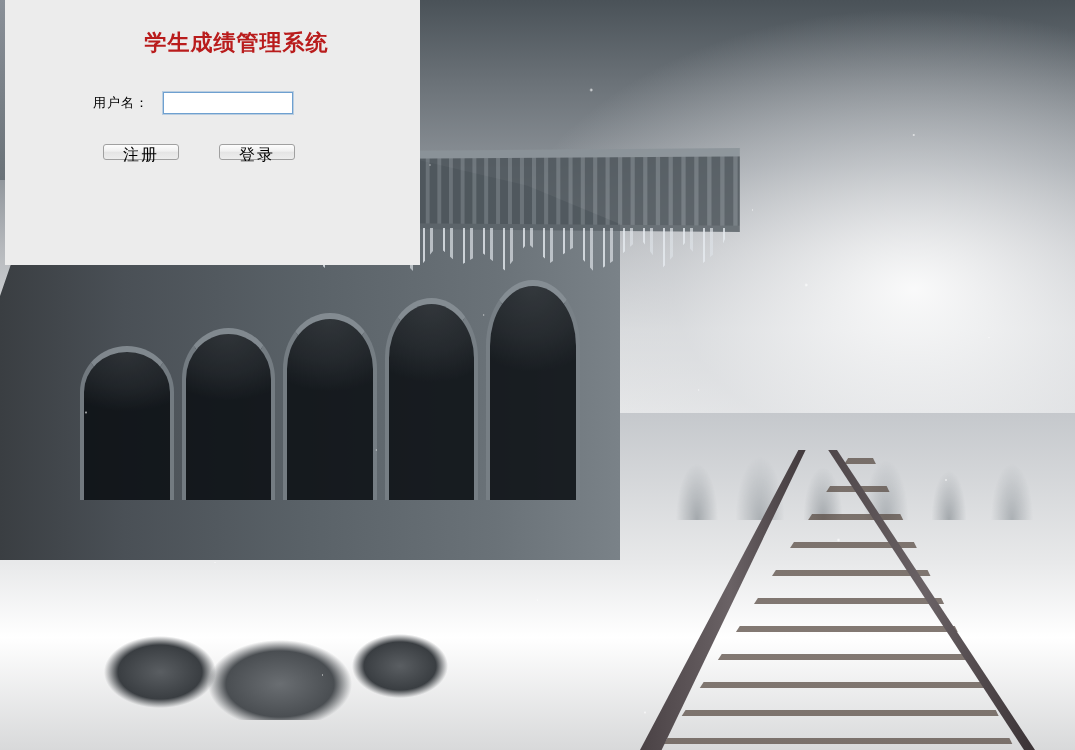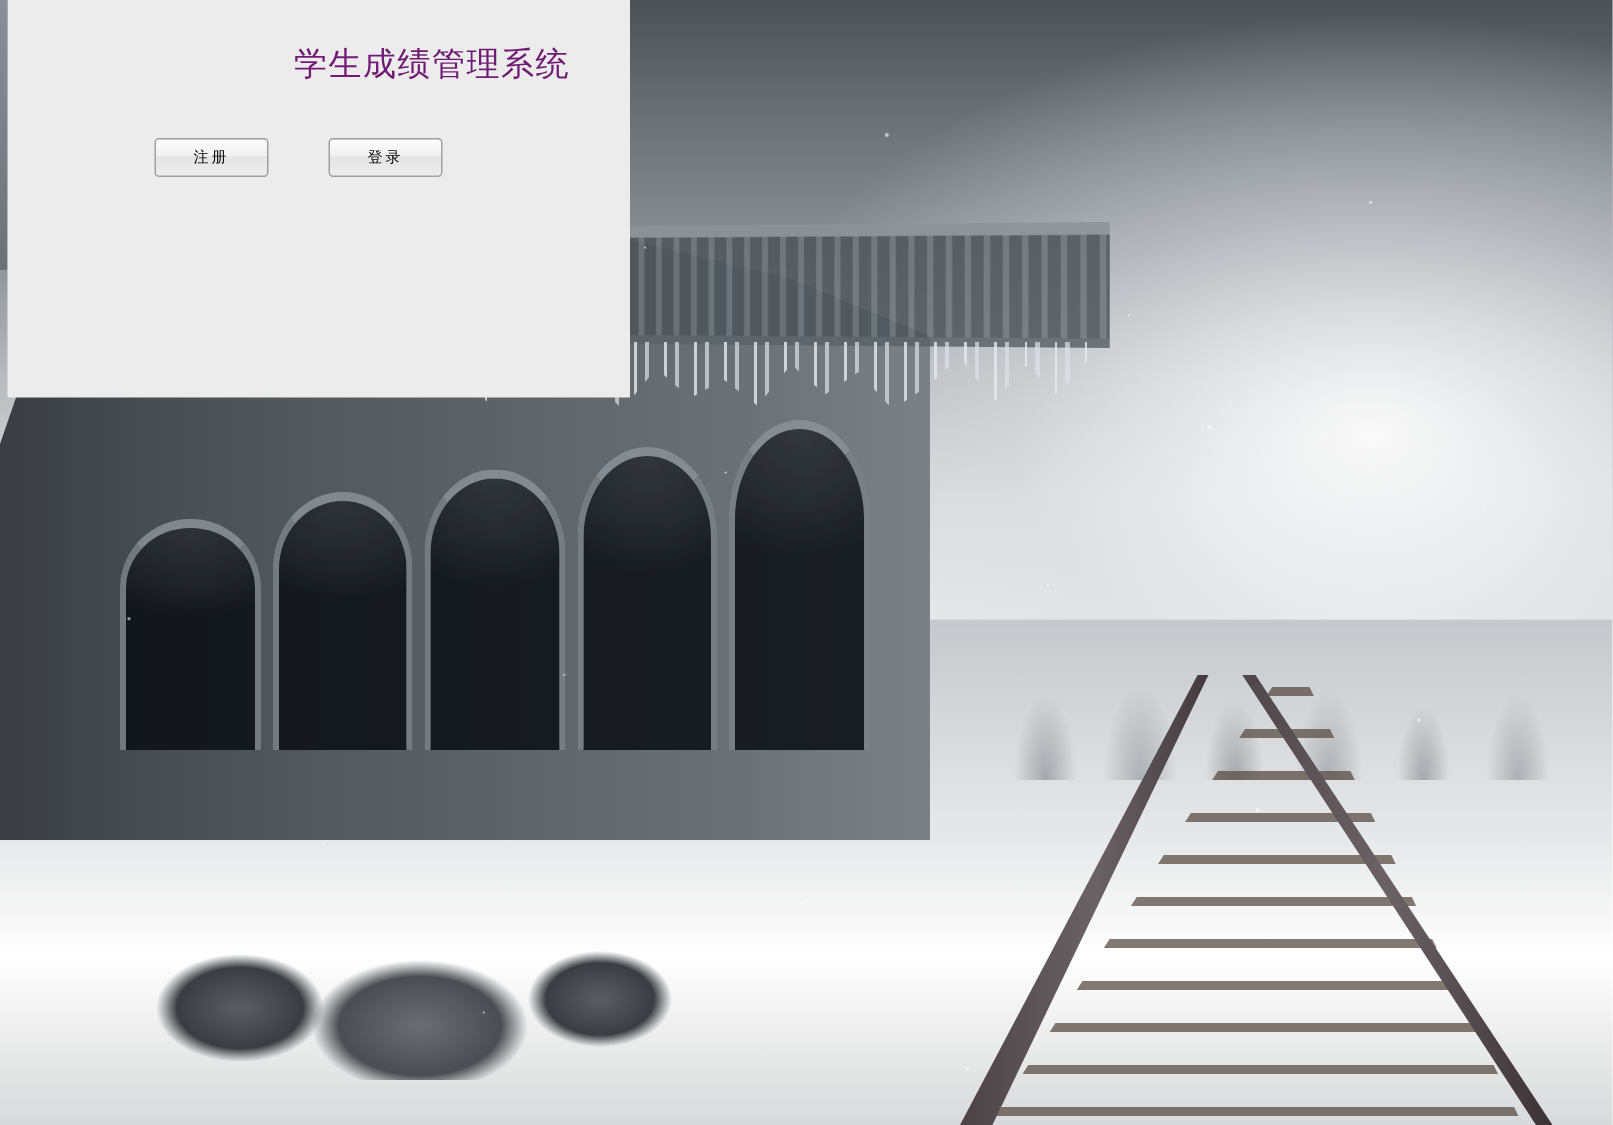--- a/index.html
+++ b/index.html
@@ -209,23 +209,23 @@
       left: 5px;
       width: 415px;
       height: 265px;
       background: #ececec;
       z-index: 10;
       padding: 28px 40px 24px 40px;
     }
     
     .panel-title {
       font-size: 22px;
-      font-weight: normal;
-      color: #701a75;
-      text-align: right;
+      font-weight: bold;
+      color: #b91c1c;
+      text-align: center;
       margin-left: 48px;
       margin-bottom: 34px;
       letter-spacing: 1px;
     }
     
     .form-row {
       display: flex;
       align-items: center;
       margin-bottom: 18px;
       margin-left: 48px;
@@ -255,25 +255,25 @@
     
     .button-row {
       display: flex;
       gap: 40px;
       margin-top: 30px;
       margin-left: 58px;
     }
     
     .btn {
       width: 76px;
-      height: 26px;
+      height: 16px;
       border: 1px solid #a0a0a0;
       border-radius: 3px;
       background: linear-gradient(180deg, #fdfdfd 0%, #f0f0f0 45%, #e4e4e4 50%, #ededed 100%);
-      font-size: 10px;
+      font-size: 16px;
       color: #000;
       cursor: pointer;
       font-family: inherit;
       letter-spacing: 2px;
     }
     
     .left-edge {
       position: absolute;
       left: 0;
       top: 0;
@@ -306,19 +306,23 @@
   <div class="rail-right"></div>
   <div class="rocks"></div>
   <div class="snow-overlay"></div>
 </div>
 
 <div class="left-edge"></div>
 
 <div class="login-panel">
   <h1 class="panel-title">学生成绩管理系统</h1>
 
+  <div class="form-row">
+    <label class="form-label">用户名：</label>
+    <input type="text" class="form-input focused" value="" style="">
+  </div>
 
 
   <div class="button-row">
     <button class="btn">注册</button>
     <button class="btn">登录</button>
   </div>
 </div>
 
 </body></html>

